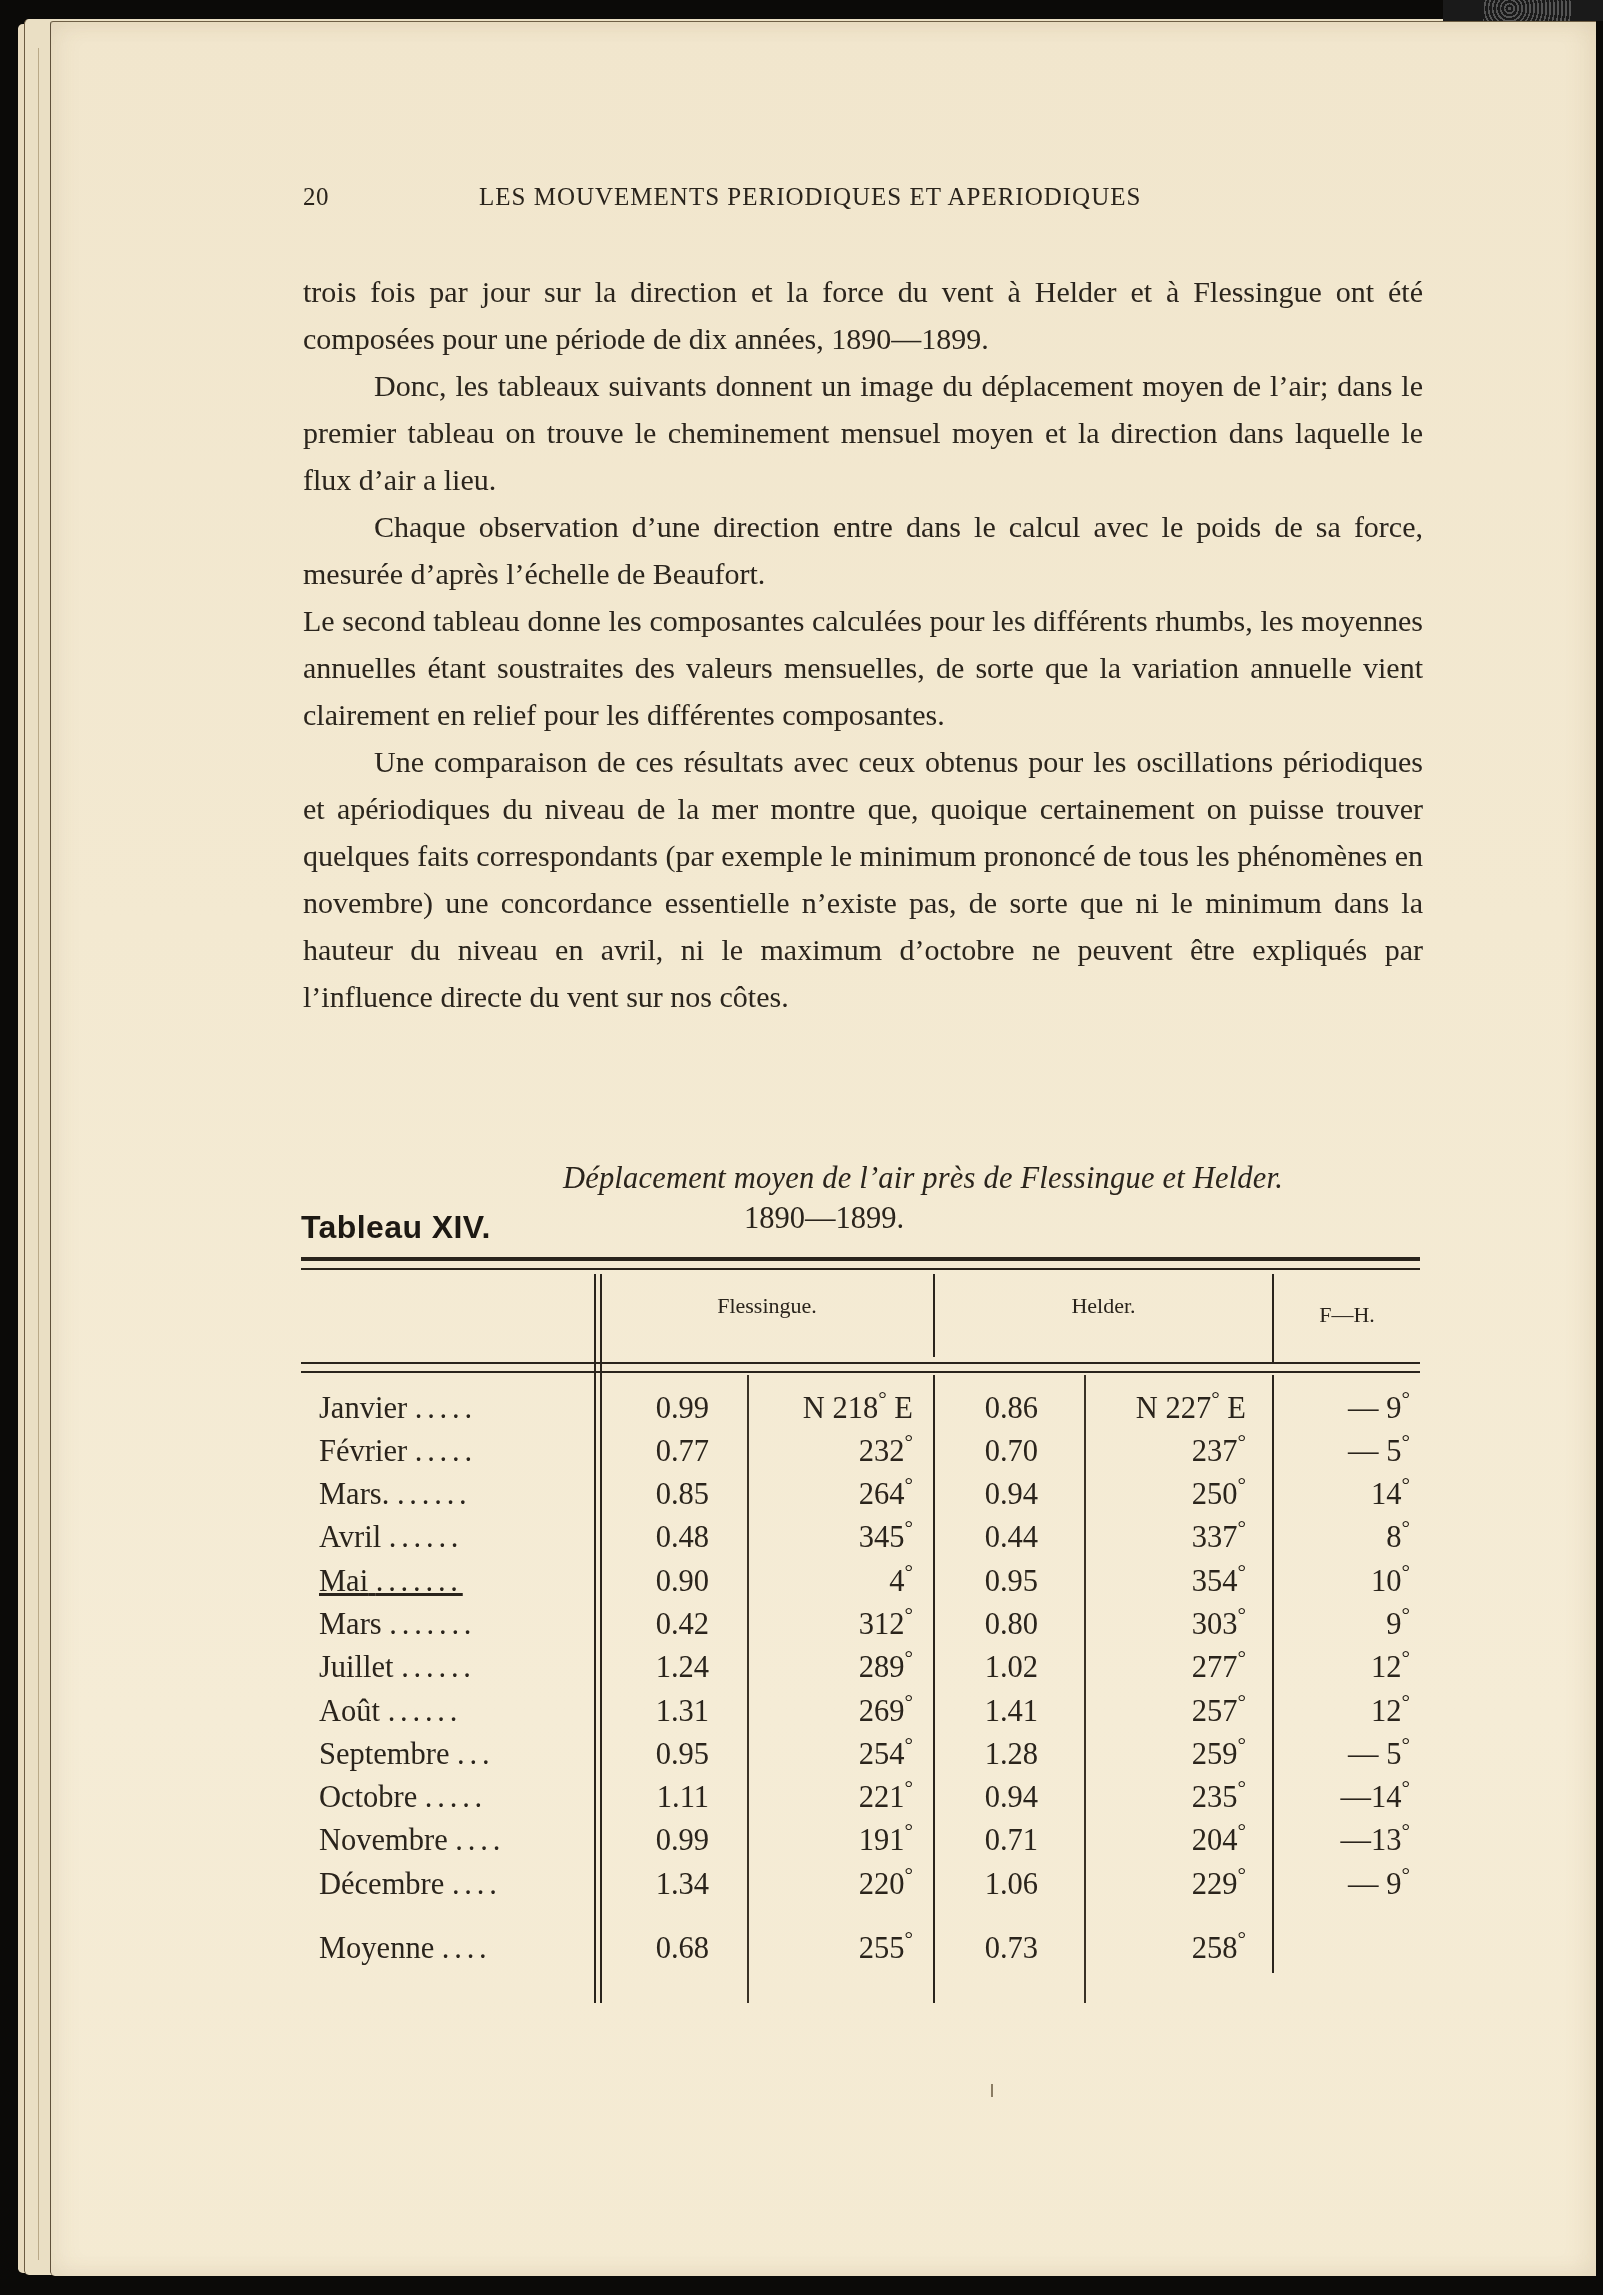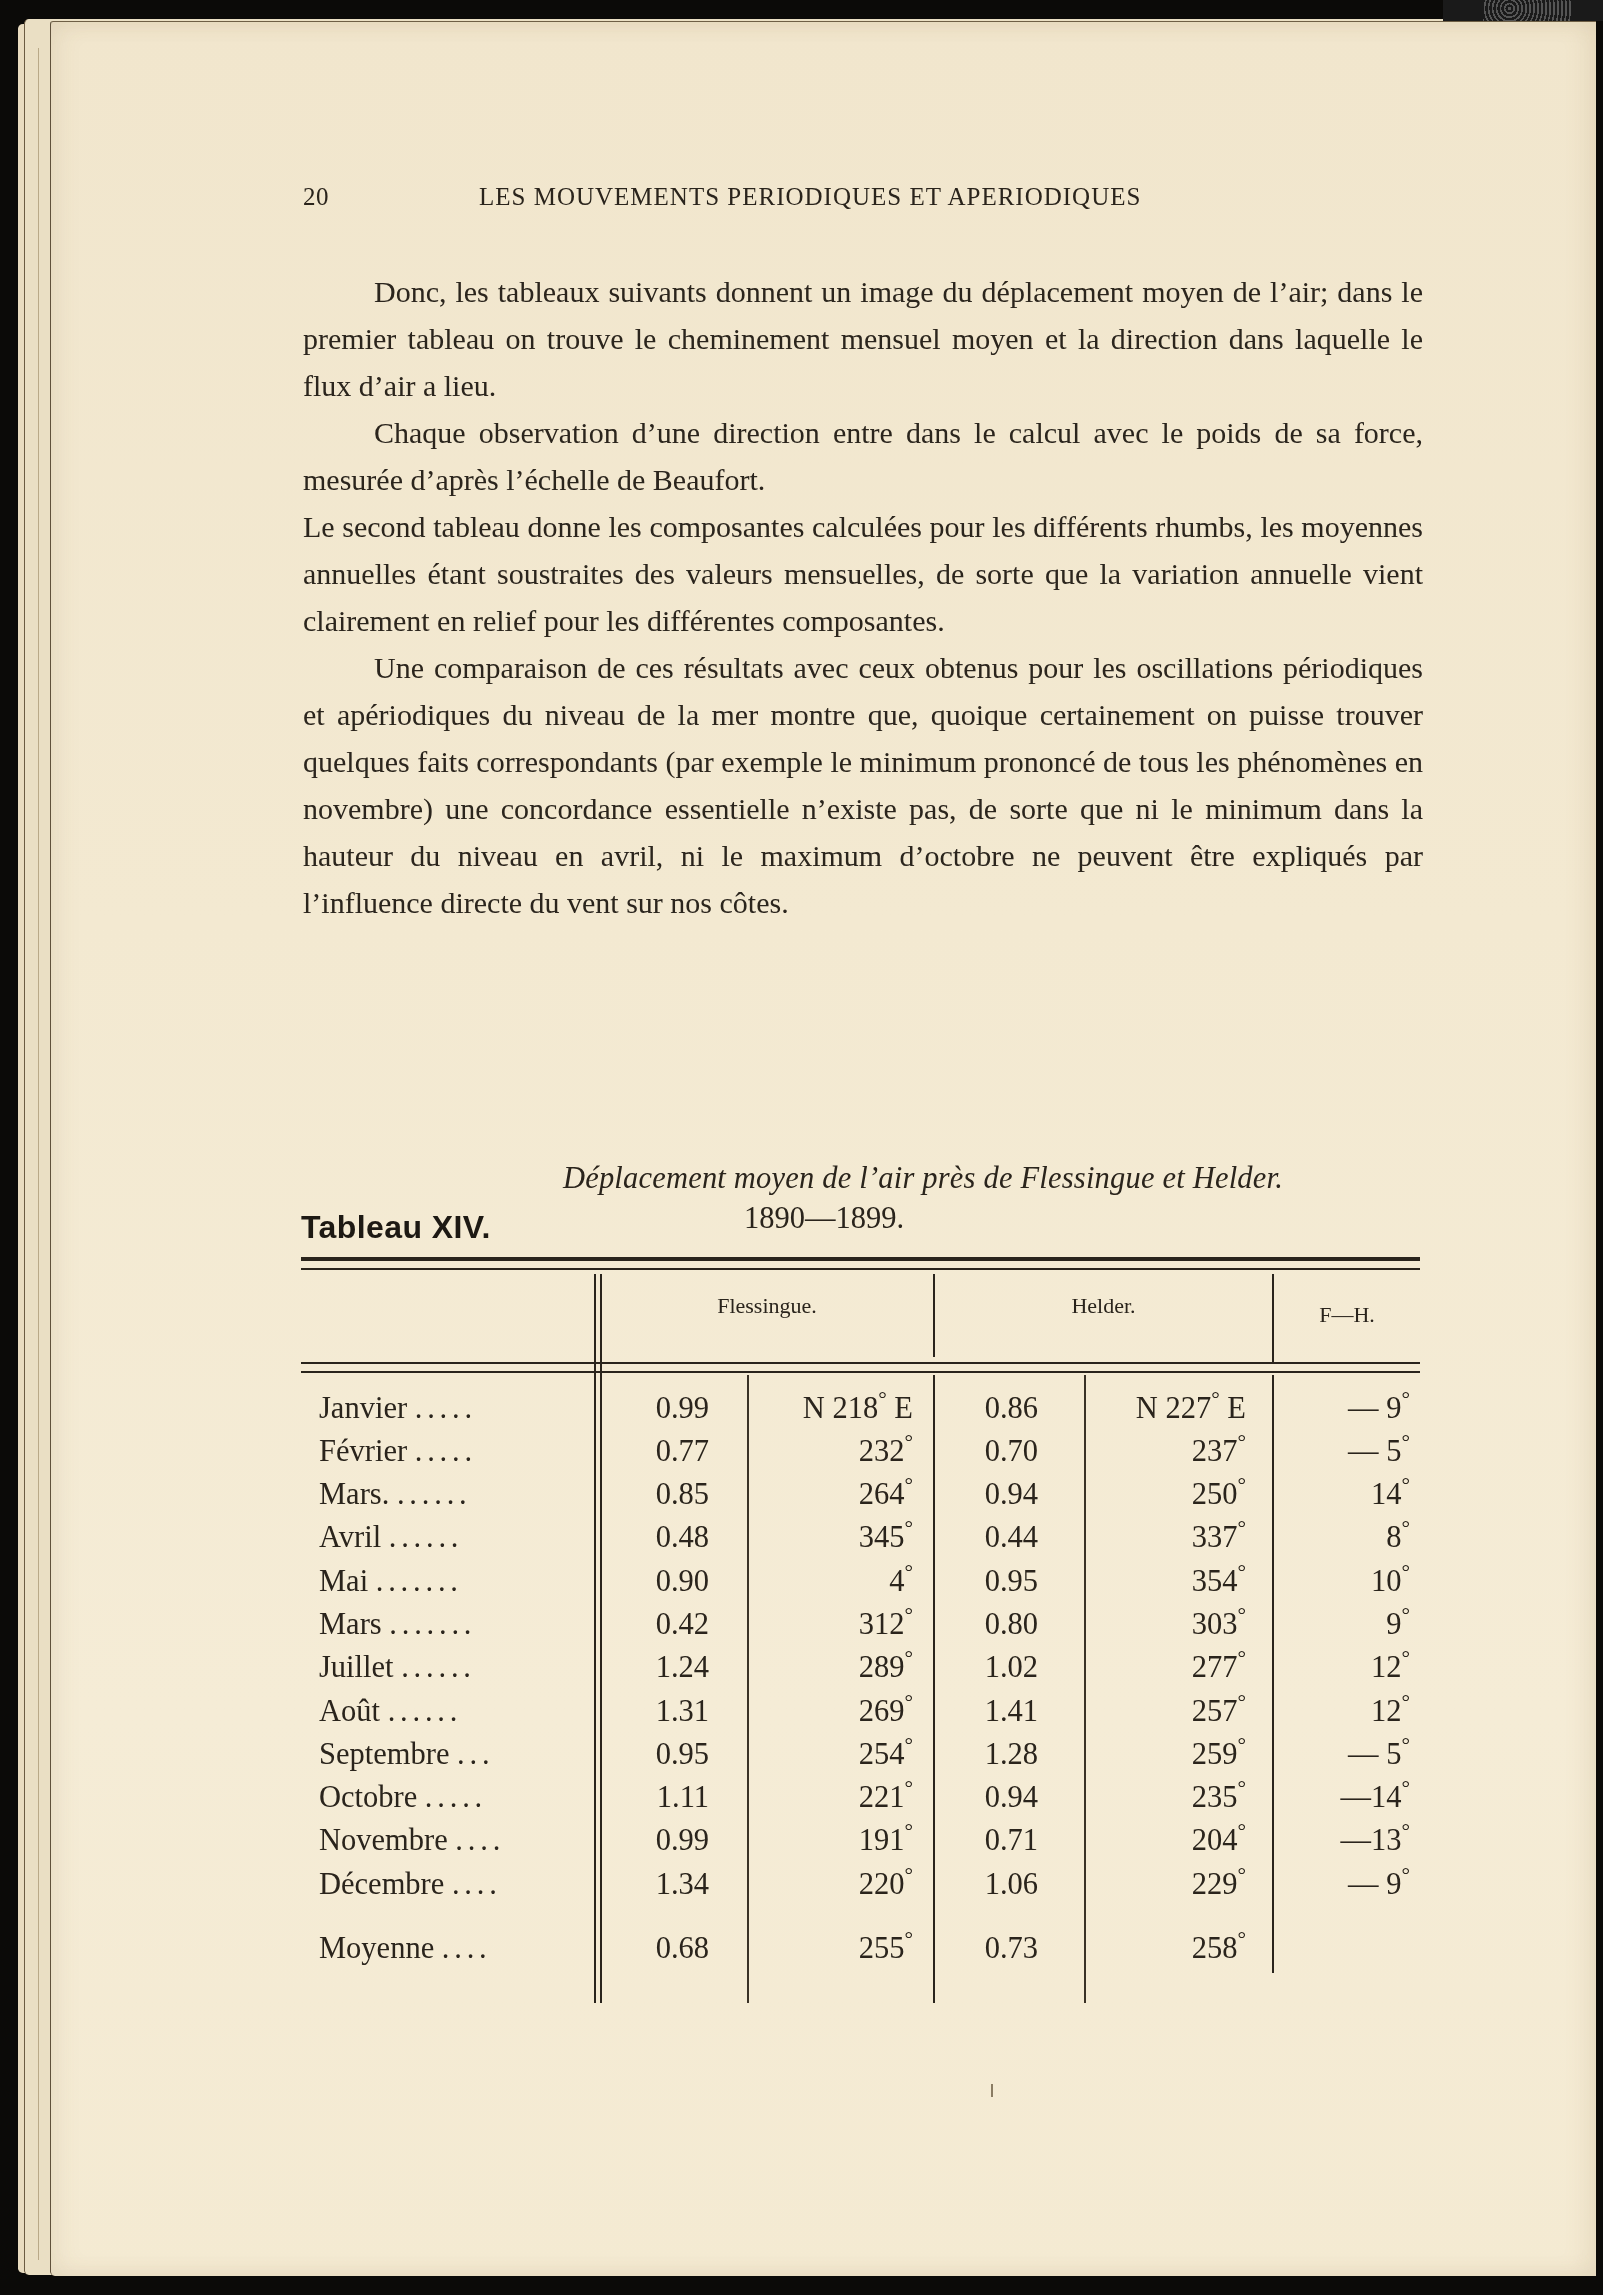--- a/index.html
+++ b/index.html
@@ -95,20 +95,21 @@
     <div class="grain"></div>
   </div>
 <div class="fold-line" style="left:38px"></div>
 
 <div class="running-head">
   <span class="page-num">20</span>
   <span class="title">LES MOUVEMENTS PERIODIQUES ET APERIODIQUES</span>
 </div>
 
 <div class="body-text">
+  <p class="first">trois fois par jour sur la direction et la force du vent à Helder et à Flessingue ont été composées pour une période de dix années, 1890—1899.</p>
   <p>Donc, les tableaux suivants donnent un image du déplacement moyen de l’air; dans le premier tableau on trouve le cheminement mensuel moyen et la direction dans laquelle le flux d’air a lieu.</p>
   <p>Chaque observation d’une direction entre dans le calcul avec le poids de sa force, mesurée d’après l’échelle de Beaufort.</p>
   <p style="text-indent:0">Le second tableau donne les composantes calculées pour les différents rhumbs, les moyennes annuelles étant soustraites des valeurs mensuelles, de sorte que la variation annuelle vient clairement en relief pour les différentes composantes.</p>
   <p>Une comparaison de ces résultats avec ceux obtenus pour les oscillations périodiques et apériodiques du niveau de la mer montre que, quoique certainement on puisse trouver quelques faits correspondants (par exemple le minimum prononcé de tous les phénomènes en novembre) une concordance essentielle n’existe pas, de sorte que ni le minimum dans la hauteur du niveau en avril, ni le maximum d’octobre ne peuvent être expliqués par l’influence directe du vent sur nos côtes.</p>
 </div>
 
 <div class="caption">Déplacement moyen de l’air près de Flessingue et Helder.</div>
 <div class="table-label">Tableau XIV.</div>
 <div class="table-years">1890—1899.</div>
 
@@ -148,21 +149,21 @@
     <div class="cell fd" style="top: 1473px;">264<sup class="deg">°</sup></div>
     <div class="cell hv" style="top: 1473px;">0.94</div>
     <div class="cell hd" style="top: 1473px;">250<sup class="deg">°</sup></div>
     <div class="cell fh" style="top: 1473px;">14<sup class="deg">°</sup></div>
     <div class="cell month" style="top: 1516px;"><span>Avril</span> <span class="dots">......</span></div>
     <div class="cell fv" style="top: 1516px;">0.48</div>
     <div class="cell fd" style="top: 1516px;">345<sup class="deg">°</sup></div>
     <div class="cell hv" style="top: 1516px;">0.44</div>
     <div class="cell hd" style="top: 1516px;">337<sup class="deg">°</sup></div>
     <div class="cell fh" style="top: 1516px;">8<sup class="deg">°</sup></div>
-    <div class="cell month" style="top: 1560px;"><span>Mai</span> <span class="dots">.......</span></div>
+    <div class="cell month" style="top: 1560px; text-decoration: underline;"><span>Mai</span> <span class="dots">.......</span></div>
     <div class="cell fv" style="top: 1560px;">0.90</div>
     <div class="cell fd" style="top: 1560px;">4<sup class="deg">°</sup></div>
     <div class="cell hv" style="top: 1560px;">0.95</div>
     <div class="cell hd" style="top: 1560px;">354<sup class="deg">°</sup></div>
     <div class="cell fh" style="top: 1560px;">10<sup class="deg">°</sup></div>
     <div class="cell month" style="top: 1603px;"><span>Mars</span> <span class="dots">.......</span></div>
     <div class="cell fv" style="top: 1603px;">0.42</div>
     <div class="cell fd" style="top: 1603px;">312<sup class="deg">°</sup></div>
     <div class="cell hv" style="top: 1603px;">0.80</div>
     <div class="cell hd" style="top: 1603px;">303<sup class="deg">°</sup></div>

